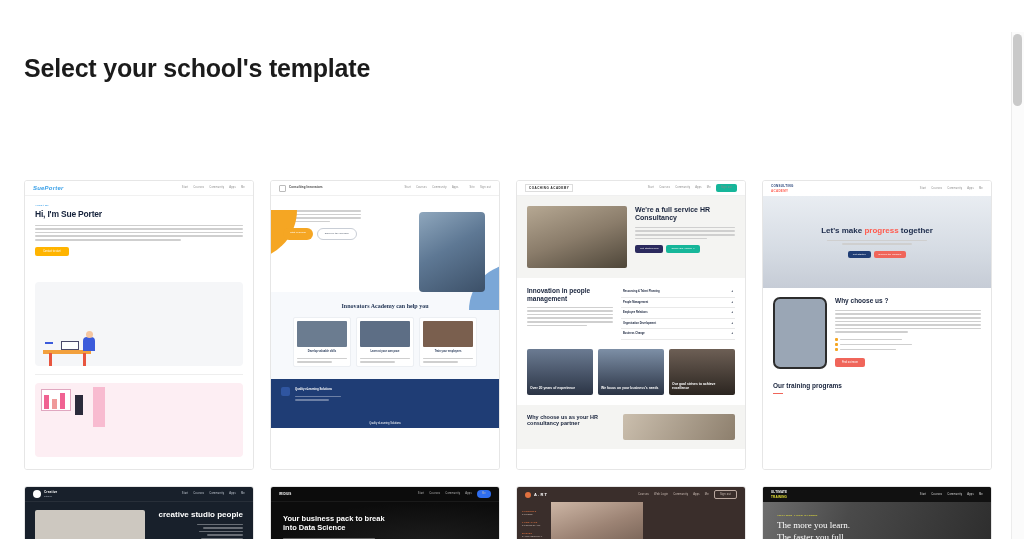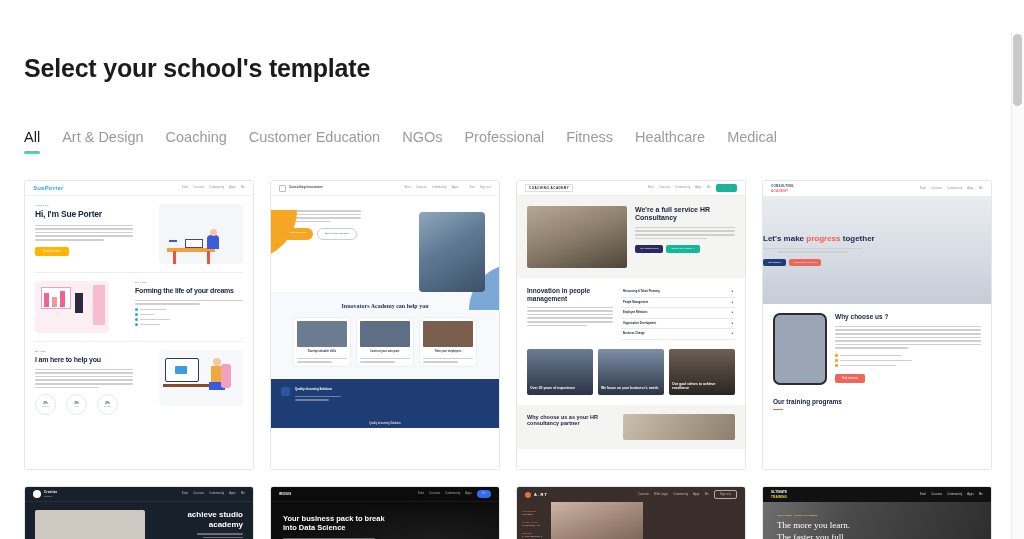--- a/index.html
+++ b/index.html
@@ -103,21 +103,21 @@
   .c1 { background: #fff; }
   .c1 .navbar { border-bottom: 1px solid #f1f1f1; }
   .c1 .logo-txt { color: #3aa0e8; font-style: italic; font-size: 6px; }
   .c1 .sec { padding: 8px 10px; }
   .c1 .eyebrow { font-size: 2.4px; color: #3aa0e8; font-weight: 700; letter-spacing: .4px; }
   .c1 h3 { font-size: 8.5px; color: #15223b; font-weight: 800; margin-top: 2px; letter-spacing: -.2px; }
   .c1 .cta {
     margin-top: 6px; background: #ffb400; color: #fff;
     font-size: 2.6px; padding: 3px 8px; border-radius: 2px; display: inline-block;
   }
-  .c1 .row { display: flex; gap: 26px; }
+  .c1 .row { display: flex; gap: 26px; flex-direction: column; }
   .c1 .illus {
     flex: 0 0 84px; height: 60px; border-radius: 4px;
     background: #f5f6f8; position: relative; overflow: hidden;
   }
   .c1 .divider { height: 1px; background: #eee; margin: 0 10px; }
   .c1 .stats { display: flex; gap: 10px; margin-top: 6px; }
   .c1 .stat {
     width: 21px; height: 21px; border-radius: 50%;
     border: 1.4px solid #dfe6ef;
     display: flex; flex-direction: column; align-items: center; justify-content: center;
@@ -200,23 +200,23 @@
     color: #fff; font-size: 3.4px; font-weight: 700; line-height: 1.15;
   }
   .c3c .why { background: #f4f4f2; padding: 9px 10px; display: flex; gap: 8px; }
   .c3c .why h4 { font-size: 5.5px; width: 88px; }
 
   
   .c4 { background: #fff; }
   .c4 .logo-txt { color: #1f3d75; font-size: 3px; letter-spacing: .3px; }
   .c4 .logo-txt em { font-style: normal; color: #ff5a4d; display: block; }
   .c4 .hero {
-    height: 108px; position: relative;
+    height: 92px; position: relative;
     background: linear-gradient(180deg,#e9edf2 0%,#d5dbe3 60%,#c6ccd6 100%);
-    display: flex; flex-direction: column; align-items: flex-start; justify-content: center;
+    display: flex; flex-direction: column; align-items: center; justify-content: center;
   }
   .c4 .hero h3 { font-size: 8px; color: #1b2a4a; font-weight: 800; text-align: center; line-height: 1.2; }
   .c4 .hero h3 i { font-style: normal; color: #ff5a4d; }
   .c4 .hbtns { display: flex; gap: 3px; margin-top: 6px; }
   .c4 .hb1 { background: #1f3d75; }
   .c4 .hb2 { background: #f0655a; }
   .c4 .sec { padding: 9px 10px; display: flex; gap: 8px; align-items: flex-start; }
   .c4 .phone {
     flex: 0 0 54px; height: 72px; border-radius: 7px;
     border: 2px solid #2c2c2c; background: #9aa6b5; overflow: hidden;
@@ -300,31 +300,20 @@
     line-height: 9px;
   }
 </style>
 </head>
 <body>
 
 <div class="page">
 
   <h1 class="page-title">Select your school's template</h1>
 
-  <nav class="tabbar">
-    <div class="tab active">All</div>
-    <div class="tab">Art &amp; Design</div>
-    <div class="tab">Coaching</div>
-    <div class="tab">Customer Education</div>
-    <div class="tab">NGOs</div>
-    <div class="tab">Professional</div>
-    <div class="tab">Fitness</div>
-    <div class="tab">Healthcare</div>
-    <div class="tab">Medical</div>
-  </nav>
 
   <div class="grid">
 
     <div class="card">
       <div class="thumb c1">
         <div class="navbar">
           <div>
             <div class="logo-txt">SuePorter</div>
           </div>
           <div class="navlinks">
@@ -692,21 +681,21 @@
             <span>Start</span>
             <span>Courses</span>
             <span>Community</span>
             <span>Apps</span>
             <span>Me</span>
           </div>
         </div>
         <div class="body">
           <div class="vid"></div>
           <div style="flex:1;text-align:right">
-            <h3>achieve studio academy</h3>
+            <h3>creative studio people</h3>
             <div class="lines dark" style="align-items:flex-end;margin-top:4px">
               <i style="width:46px"></i>
                 <i style="width:40px"></i>
                 <i style="width:44px"></i>
                 <i style="width:36px"></i>
                 <i style="width:42px"></i>
                 <i style="width:30px"></i>
             </div>
           </div>
         </div>

